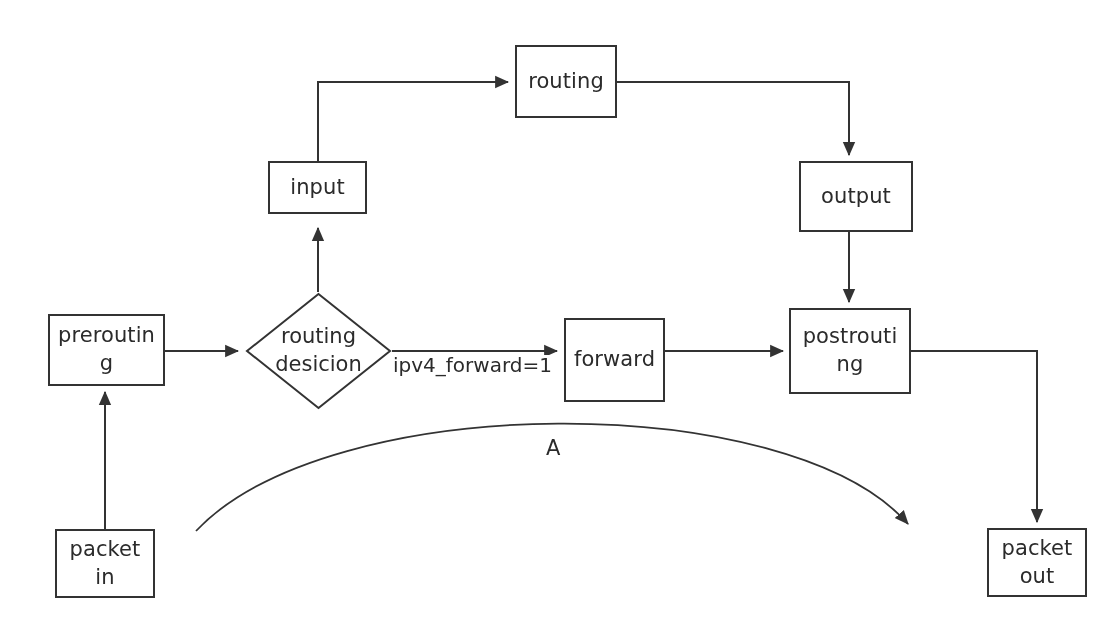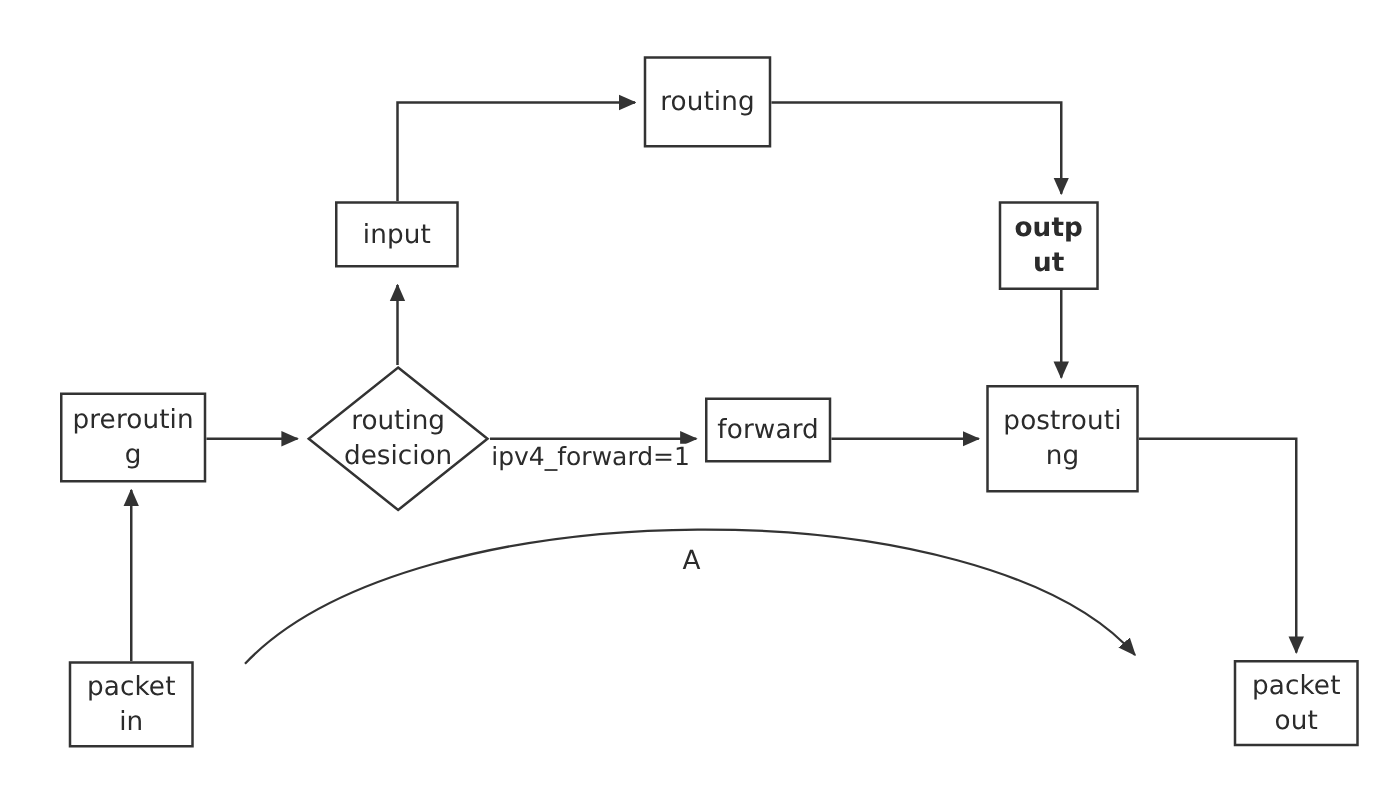--- a/index.html
+++ b/index.html
@@ -130,25 +130,25 @@
   </div>
 
   <div class="node" style="left:268px; top:161px; width:99px; height:53px;">
     <span>input</span>
   </div>
 
   <div class="node" style="left:515px; top:45px; width:102px; height:73px;">
     <span>routing</span>
   </div>
 
-  <div class="node" style="left:799px; top:161px; width:80px; height:71px;font-weight:bold;">
+  <div class="node" style="left:799px; top:161px; width:114px; height:71px;">
     <span>output</span>
   </div>
 
-  <div class="node" style="left:564px; top:318px; width:101px; height:52px;">
+  <div class="node" style="left:564px; top:318px; width:101px; height:84px;">
     <span>forward</span>
   </div>
 
   <div class="node" style="left:789px; top:308px; width:122px; height:86px;">
     <span>postrouting</span>
   </div>
 
   <div class="node" style="left:55px; top:529px; width:100px; height:69px; white-space:pre-line; word-break:normal;">
     <span style="white-space:pre-line;">packet
 in</span>

